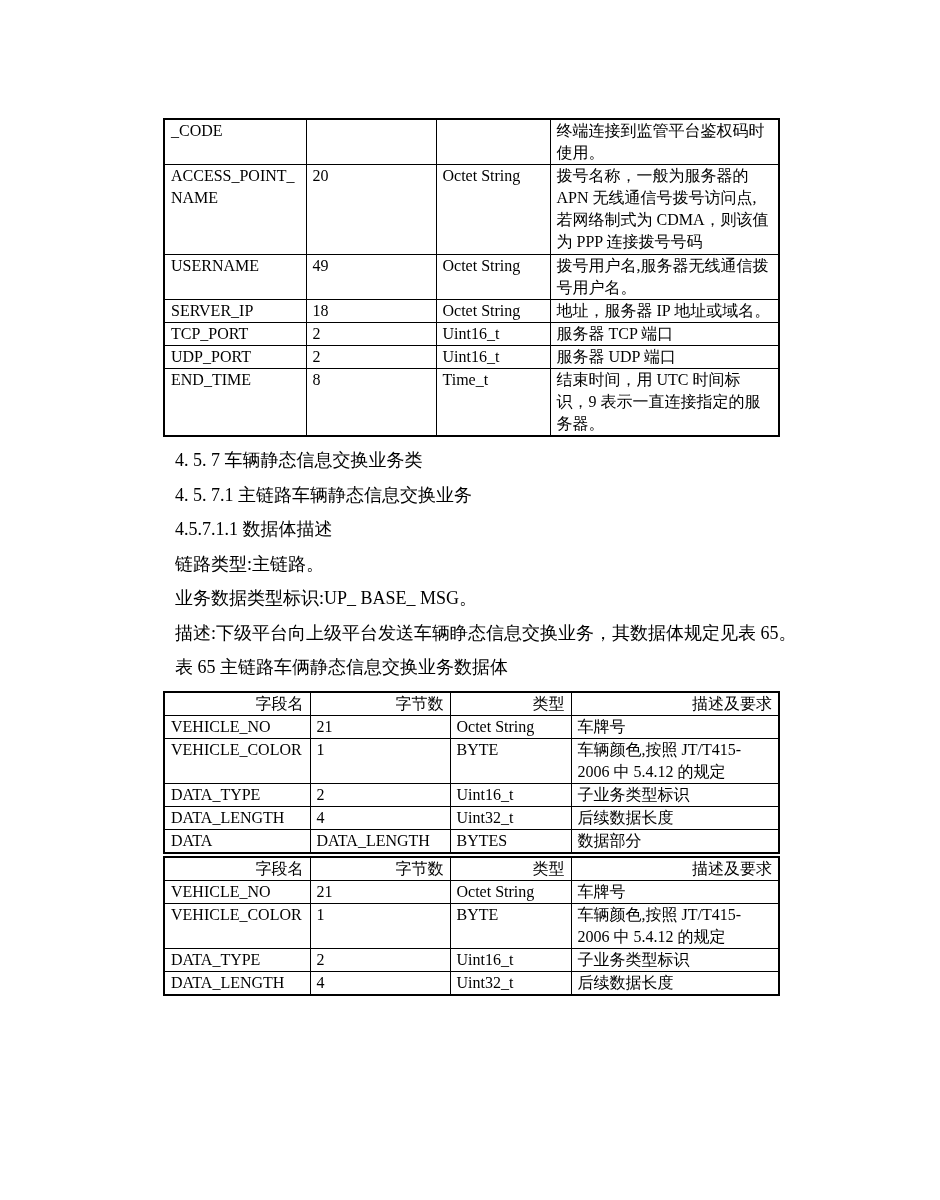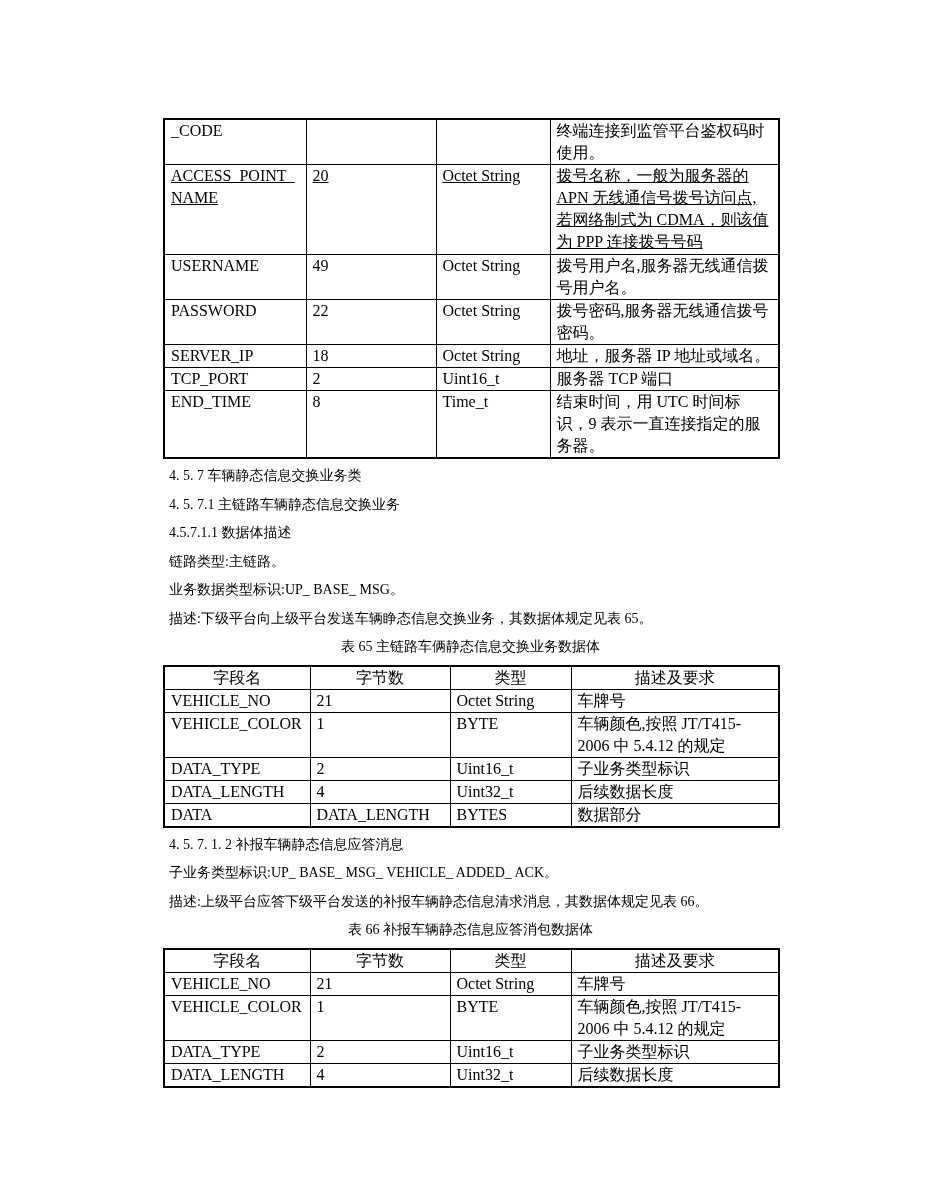--- a/index.html
+++ b/index.html
@@ -16,29 +16,29 @@
   }
   td,th{
     border:1px solid #000;
     font-size:16px;line-height:22px;
     vertical-align:top;
     padding:0 6px;
     overflow:hidden;
     font-weight:normal;
     overflow-wrap:anywhere;
   }
-  th{text-align:center;}
+  th{text-align:right;}
   td{text-align:left;}
   tr.h1{height:23px;}
   tr.h2{height:45px;}
-  tr.h4{height:90px;text-decoration:underline;}
-  .para{font-size:14px;line-height:22.5px;margin:6px;white-space:nowrap;}
+  tr.h4{height:90px;}
+  .para{font-size:18px;line-height:22.5px;margin:12px;white-space:nowrap;}
   .para-block-a{margin-top:5px;}
   .para-block-b{margin-top:4px;}
-  .caption{text-align:center;white-space:nowrap;}
+  .caption{white-space:nowrap;}
   .tbl{margin-top:2px;}
 </style>
 </head>
 <body>
 
 <div class="content">
 
   <table>
     <colgroup>
         <col style="width:142px">
@@ -58,37 +58,37 @@
         <td>20</td>
         <td>Octet String</td>
         <td>拨号名称，一般为服务器的 APN 无线通信号拨号访问点,若网络制式为 CDMA，则该值为 PPP 连接拨号号码</td>
       </tr>
       <tr class="h2">
         <td>USERNAME</td>
         <td>49</td>
         <td>Octet String</td>
         <td>拨号用户名,服务器无线通信拨号用户名。</td>
       </tr>
-      <tr class="h2">
-        <td>PASSWORD</td>
-        <td>22</td>
-        <td>Octet String</td>
-        <td>拨号密码,服务器无线通信拨号密码。</td>
-      </tr>
       <tr class="h1">
         <td>SERVER_IP</td>
         <td>18</td>
         <td>Octet String</td>
         <td>地址，服务器 IP 地址或域名。</td>
       </tr>
       <tr class="h1">
         <td>TCP_PORT</td>
         <td>2</td>
         <td>Uint16_t</td>
         <td>服务器 TCP 端口</td>
+      </tr>
+      <tr class="h1">
+        <td>UDP_PORT</td>
+        <td>2</td>
+        <td>Uint16_t</td>
+        <td>服务器 UDP 端口</td>
       </tr>
       <tr class="h2">
         <td>END_TIME</td>
         <td>8</td>
         <td>Time_t</td>
         <td>结束时间，用 UTC 时间标识，9 表示一直连接指定的服务器。</td>
       </tr>
     </tbody>
   </table>
 
@@ -142,26 +142,20 @@
       </tr>
       <tr class="h1">
         <td>DATA</td>
         <td>DATA_LENGTH</td>
         <td>BYTES</td>
         <td>数据部分</td>
       </tr>
     </tbody>
   </table>
 
-  <div class="para-block-b">
-    <p class="para">4. 5. 7. 1. 2 补报车辆静态信息应答消息</p>
-    <p class="para">子业务类型标识:UP_ BASE_ MSG_ VEHICLE_ ADDED_ ACK。</p>
-    <p class="para">描述:上级平台应答下级平台发送的补报车辆静态信息清求消息，其数据体规定见表 66。</p>
-    <p class="para caption">表 66 补报车辆静态信息应答消包数据体</p>
-  </div>
 
   <table class="tbl">
     <colgroup>
         <col style="width:146px">
         <col style="width:140px">
         <col style="width:121px">
         <col style="width:208px">
       </colgroup>
     <tbody>
       <tr class="h1">

